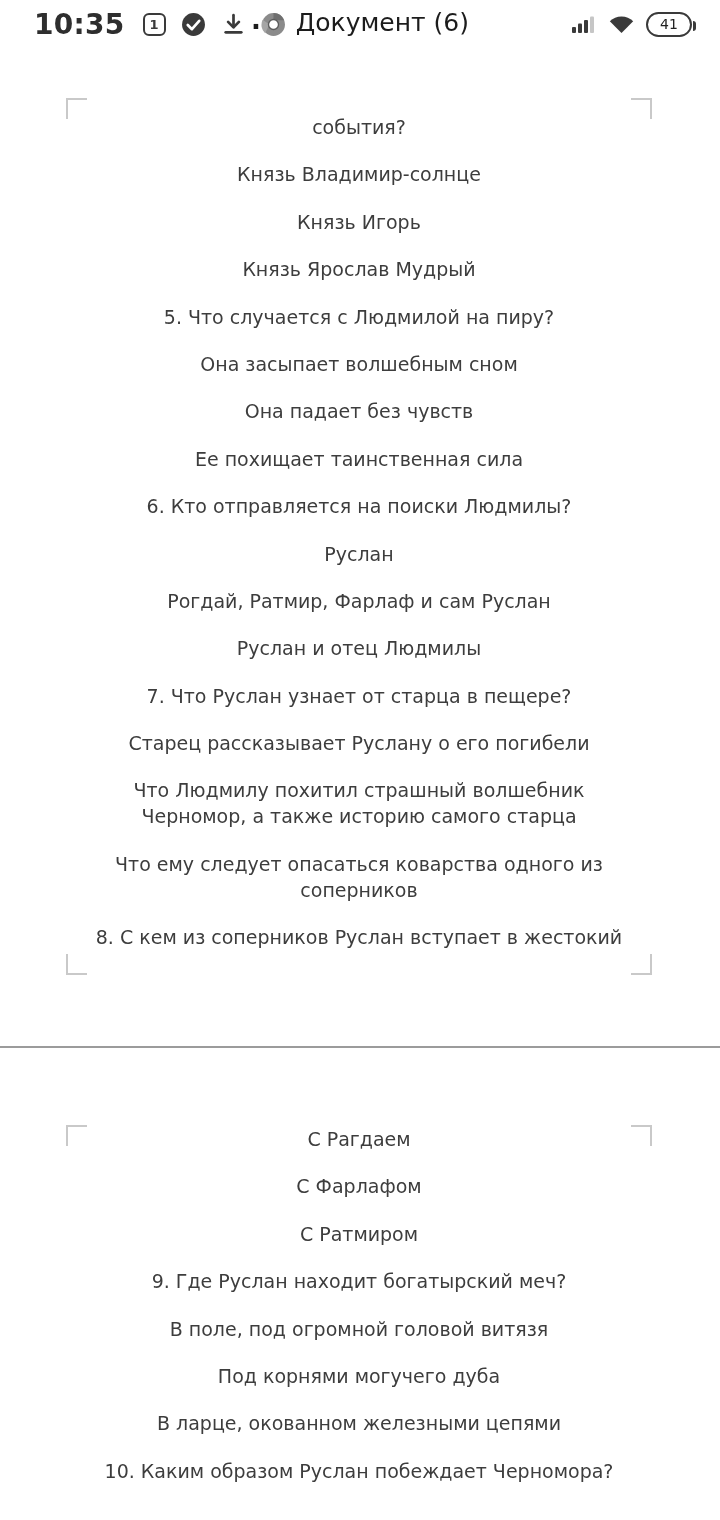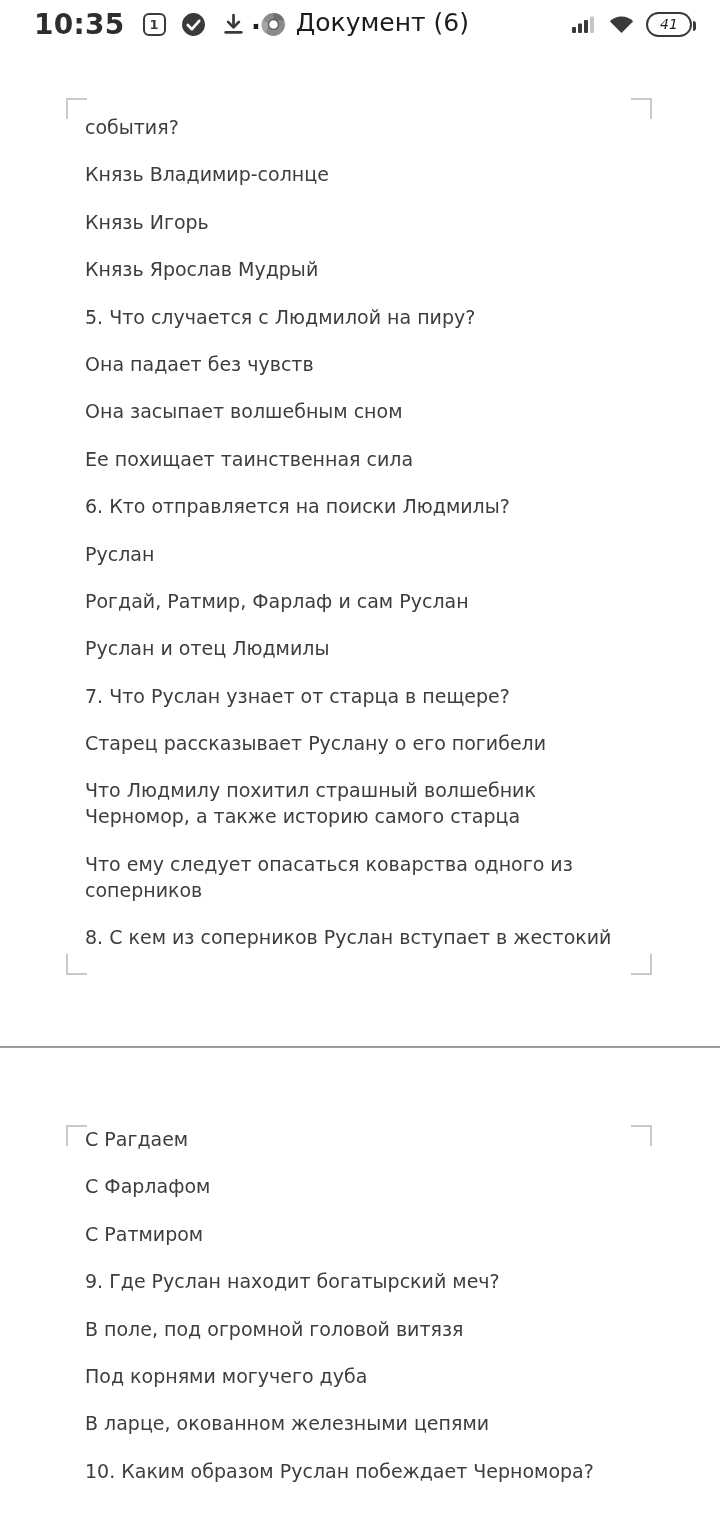--- a/index.html
+++ b/index.html
@@ -22,21 +22,21 @@
   .sb-icon { display:flex; align-items:center; justify-content:center; }
   .badge1 {
     width:23px; height:23px; border:2.5px solid #3a3a3a; border-radius:6px;
     display:flex; align-items:center; justify-content:center;
     font-size:13px; font-weight:bold; color:#3a3a3a;
   }
   .battery {
     position:relative; min-width:46px; height:25px; padding:0 7px;
     border:2px solid #3a3a3a; border-radius:13px;
     display:flex; align-items:center; justify-content:center;
-    font-size:14px; color:#222;font-style:italic;
+    font-size:14px; color:#222;
   }
   .battery::after {
     content:""; position:absolute; right:-6px; top:7px;
     width:3.5px; height:10px; background:#3a3a3a; border-radius:0 3px 3px 0;
   }
   .header-title {
     position:absolute; top:5px; left:0; width:720px; text-align:center;
     font-size:25px; color:#1c1c1c; pointer-events:none; white-space:nowrap;
   }
   .header-title .dots {
@@ -53,21 +53,21 @@
   }
   .corner.tl { border-top-width:2px; border-left-width:2px; }
   .corner.tr { border-top-width:2px; border-right-width:2px; }
   .corner.bl { border-bottom-width:2px; border-left-width:2px; }
   .corner.br { border-bottom-width:2px; border-right-width:2px; }
 
   .page-text {
     position:absolute; left:85px; width:548px;
     font-size:19px; line-height:26px; color:#3d3d3d;
   }
-  .page-text p { margin:0 0 21.4px 0; }
+  .page-text p { margin:0 0 21.4px 0;text-align:center; }
   #page1-text { top:114px; }
   #page2-text { top:1126px; }
 
   .page-separator {
     position:absolute; left:0; top:1046px; width:720px; height:2px;
     background:#9b9b9b;
   }
 </style>
 </head>
 <body>
@@ -134,22 +134,22 @@
   <div class="corner tr" style="left:631px; top:98px;"></div>
   <div class="corner bl" style="left:66px; top:954px;"></div>
   <div class="corner br" style="left:631px; top:954px;"></div>
 
   <div class="page-text" id="page1-text">
     <p class="doc-line">события?</p>
       <p class="doc-line">Князь Владимир-солнце</p>
       <p class="doc-line">Князь Игорь</p>
       <p class="doc-line">Князь Ярослав Мудрый</p>
       <p class="doc-line">5. Что случается с Людмилой на пиру?</p>
+      <p class="doc-line">Она засыпает волшебным сном</p>
       <p class="doc-line">Она падает без чувств</p>
-      <p class="doc-line">Она засыпает волшебным сном</p>
       <p class="doc-line">Ее похищает таинственная сила</p>
       <p class="doc-line">6. Кто отправляется на поиски Людмилы?</p>
       <p class="doc-line">Руслан</p>
       <p class="doc-line">Рогдай, Ратмир, Фарлаф и сам Руслан</p>
       <p class="doc-line">Руслан и отец Людмилы</p>
       <p class="doc-line">7. Что Руслан узнает от старца в пещере?</p>
       <p class="doc-line">Старец рассказывает Руслану о его погибели</p>
       <p class="doc-line">Что Людмилу похитил страшный волшебник Черномор, а также историю самого старца</p>
       <p class="doc-line">Что ему следует опасаться коварства одного из соперников</p>
       <p class="doc-line">8. С кем из соперников Руслан вступает в жестокий</p>

